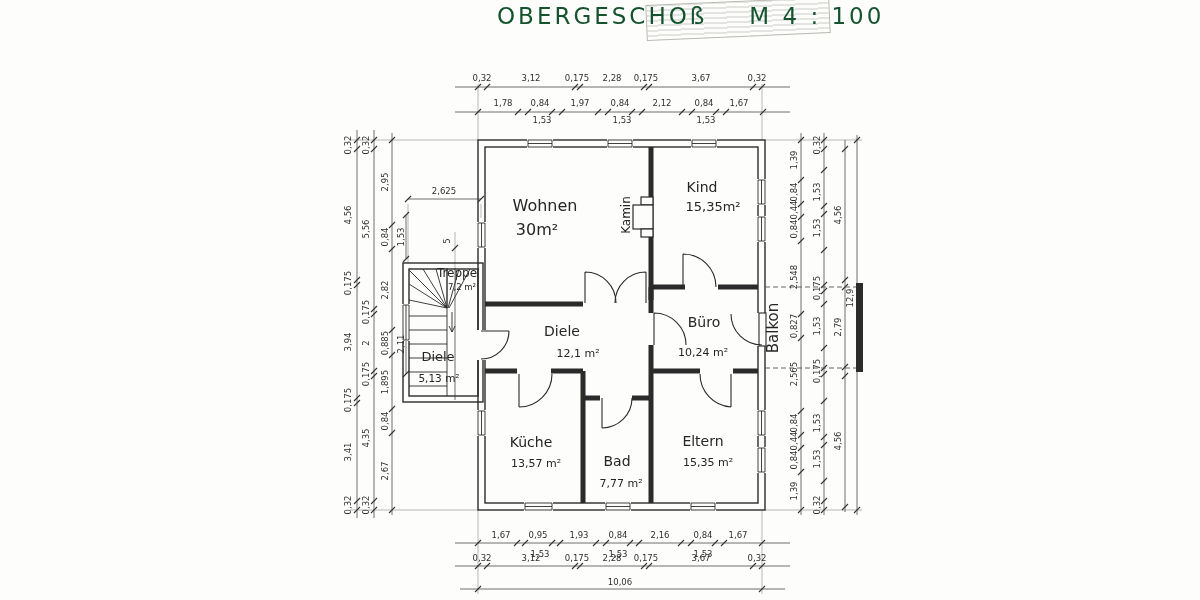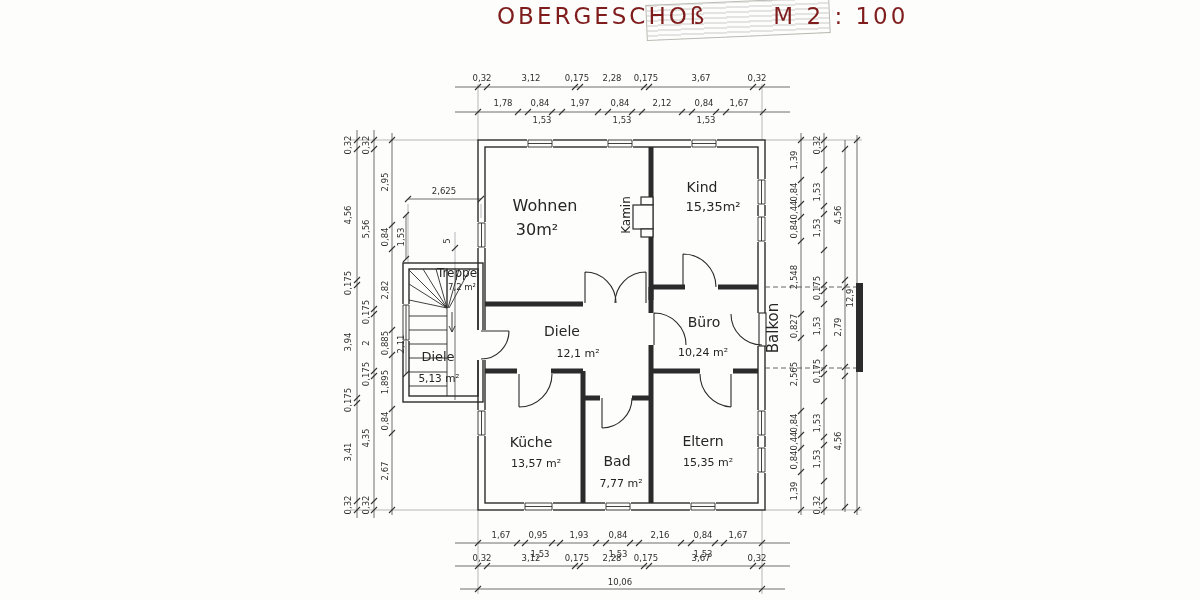--- a/index.html
+++ b/index.html
@@ -1,41 +1,41 @@
 <!DOCTYPE html>
 <html><head>
 <meta charset="utf-8">
 <style>
   html,body{margin:0;padding:0;background:#ffffff;}
   #canvas{position:relative;width:1200px;height:600px;background:#fdfdfc;overflow:hidden;
           font-family:"DejaVu Sans",sans-serif;}
   #plan-svg{position:absolute;left:0;top:0;}
-  .title-row{position:absolute;left:497px;top:3px;display:flex;gap:66px;
-             font-family:"DejaVu Sans",sans-serif;color:#7f1d1d;font-size:23px;
+  .title-row{position:absolute;left:497px;top:3px;display:flex;gap:42px;
+             font-family:"DejaVu Sans",sans-serif;color:#14532d;font-size:23px;
              letter-spacing:3px;font-weight:400;z-index:3;white-space:nowrap;}
   .stamp{position:absolute;left:646px;top:1px;width:182px;height:34px;
          border:1px solid #a8a8a0;transform:rotate(-2.5deg);z-index:2;
          background:repeating-linear-gradient(0deg,transparent 0 3px,rgba(110,115,100,.22) 3px 5px);
          opacity:.8;}
   svg text{fill:#2f2f2f;}
   .dim{font-size:8.5px;}
   .room{font-size:14px;fill:#252525;}
   .rbig{font-size:16px;}
   .rsm{font-size:10.5px;}
   .rmid{font-size:11px;}
 </style>
 </head>
 <body>
 
 <div id="canvas">
 
   <div class="stamp"></div>
   <div class="title-row">
     <span>OBERGESCHOß</span>
-    <span>M 2 : 100</span>
+    <span>M 4 : 100</span>
   </div>
 
   <svg id="plan-svg" width="1200" height="600" viewBox="0 0 1200 600">
 
     <g stroke="#8a8a8a" stroke-width="0.6">
       <path d="M350,140H478 M350,510H478 M765,140H862 M765,510H862
                M478,84V140 M762,84V140 M478,510V594 M762,510V594
                M408,204V263 M481,204V218 M455,232V268"></path>
     </g>
 

